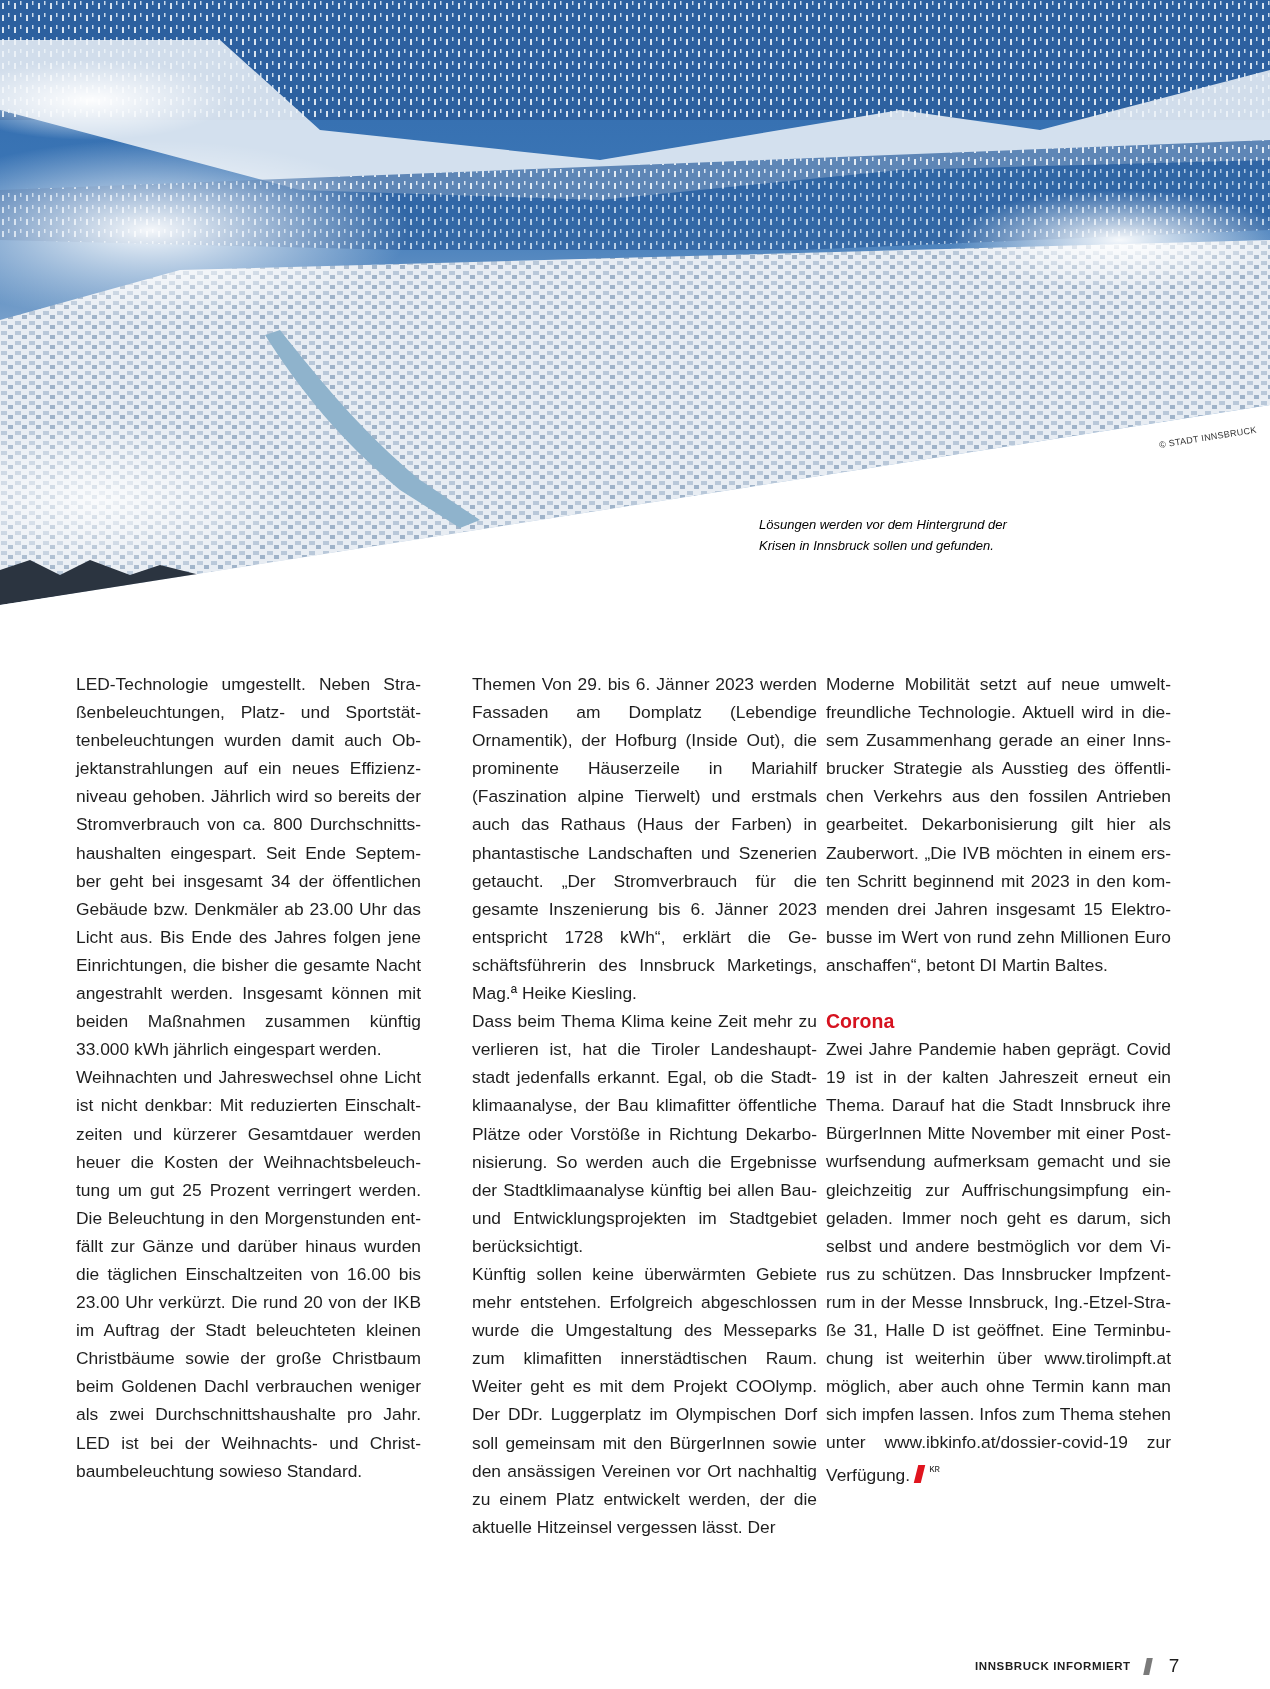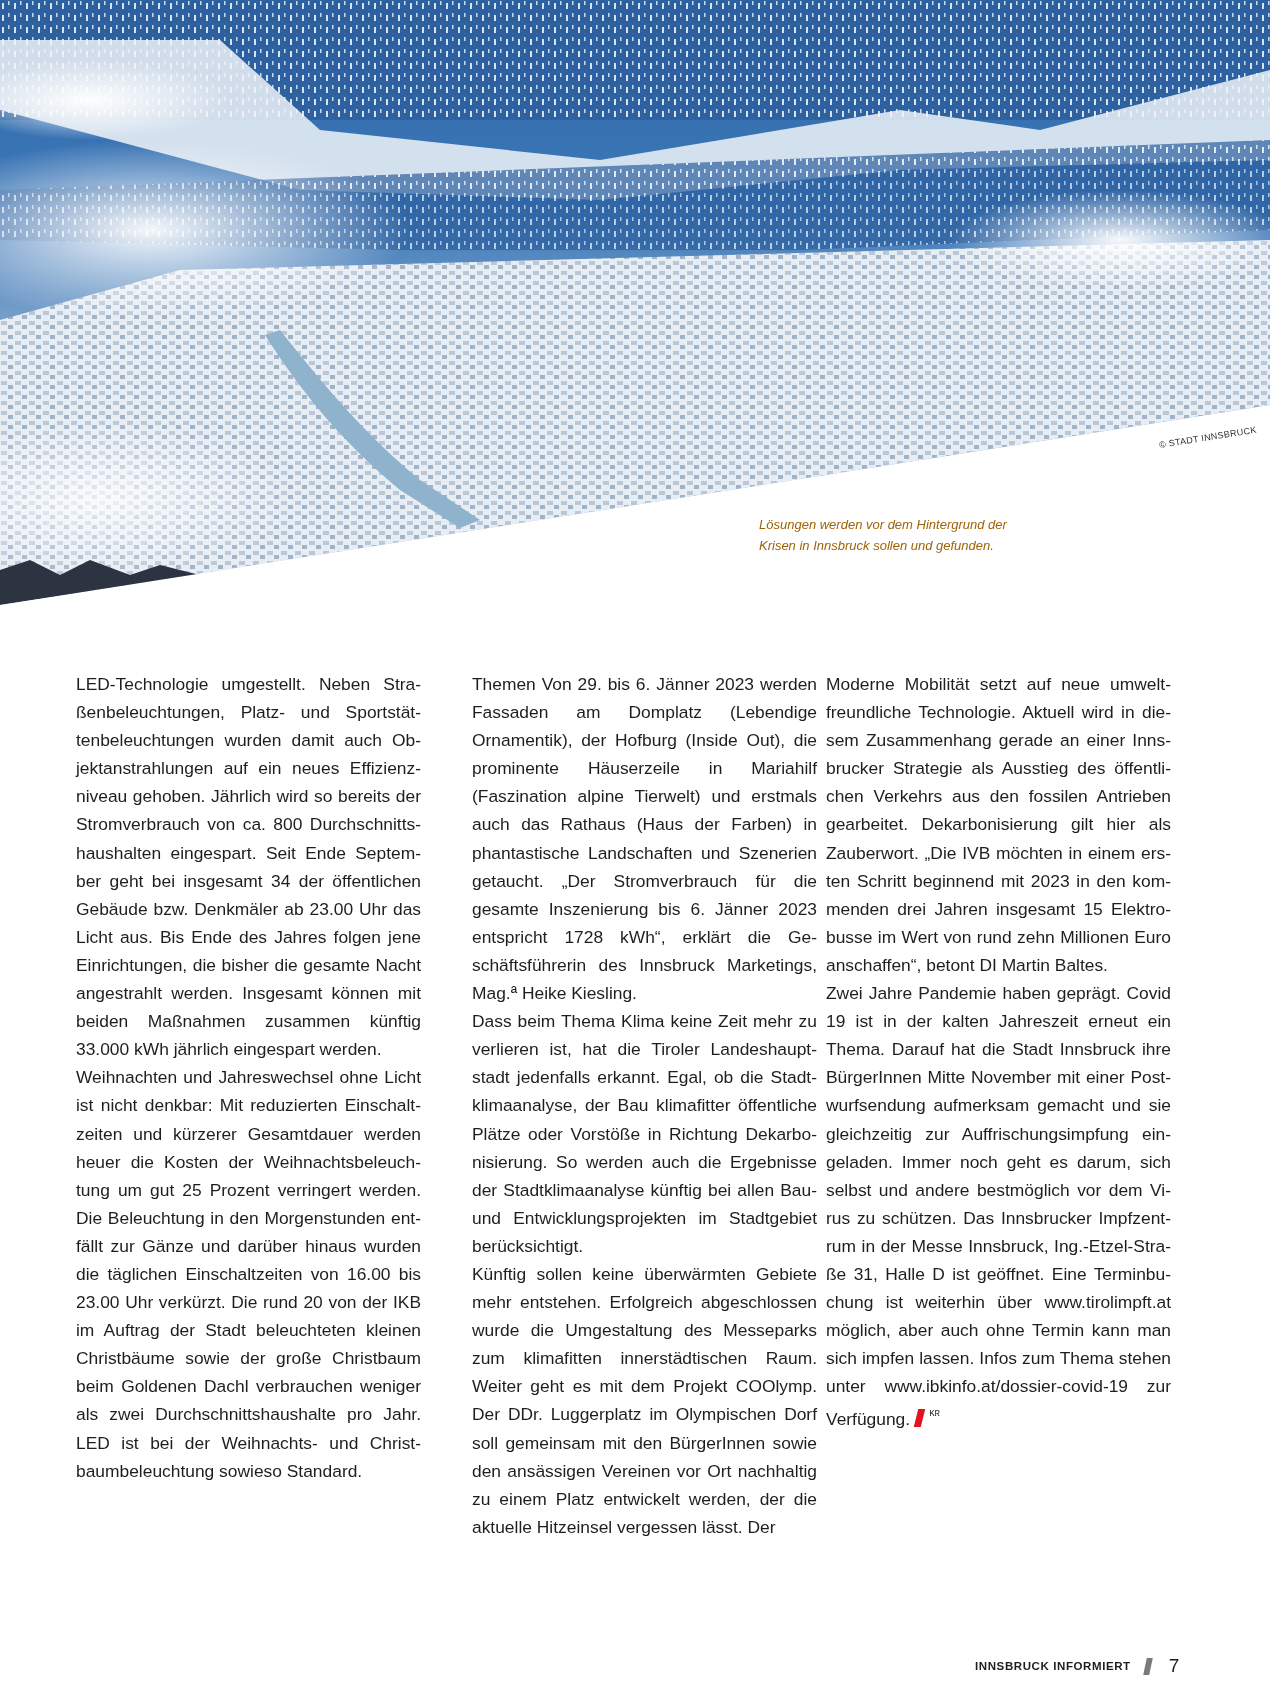--- a/index.html
+++ b/index.html
@@ -3,21 +3,21 @@
 <meta charset="utf-8">
 <style>
   html, body { margin: 0; padding: 0; background: #ffffff; }
   body { width: 1270px; height: 1689px; position: relative; overflow: hidden; font-family: "Liberation Sans", "DejaVu Sans", sans-serif; color: #1e1e1e; }
 
   .hero { position: absolute; left: 0; top: 0; width: 1270px; height: 610px; overflow: hidden;
     clip-path: polygon(0 0, 1270px 0, 1270px 405px, 0 605px); }
   .hero svg { display: block; }
   .credit { position: absolute; left: 1160px; top: 440px; font-size: 9px; letter-spacing: 0.3px; color: #333; transform: rotate(-9deg); transform-origin: left bottom; white-space: nowrap; }
 
-  .caption { position: absolute; left: 759px; top: 514px; width: 300px; font-style: italic; font-size: 13px; line-height: 21px; color: #a16207; }
+  .caption { position: absolute; left: 759px; top: 514px; width: 300px; font-style: italic; font-size: 13px; line-height: 21px; color: #000000; }
   .caption span { display: block; }
 
   .col { position: absolute; top: 670px; width: 345px; font-size: 17.4px; line-height: 28.1px; text-align: justify; hyphens: manual; }
   .col1 { left: 76px; }
   .col2 { left: 472px; }
   .col3 { left: 826px; }
   .col p { margin: 0; }
   .col h2 { margin: 28px 0 0 0; font-size: 19.5px; line-height: 28px; color: #d6121f; font-weight: bold; }
   .col a { color: #1e1e1e; text-underline-offset: 2px; }
   .slash-red { display: inline-block; width: 7px; height: 18px; background: #e0141e; transform: skewX(-14deg); margin-left: 6px; vertical-align: -2px; }
@@ -82,20 +82,21 @@
 </div>
 
 <div class="col col2">
   <p>Themen Von 29. bis 6. Jänner 2023 wer­den Fassaden am Domplatz (Lebendige Ornamentik), der Hofburg (Inside Out), die prominente Häuserzeile in Mariahilf (Faszination alpine Tierwelt) und erst­mals auch das Rathaus (Haus der Farben) in phantastische Landschaften und Sze­nerien getaucht. „Der Stromverbrauch für die gesamte Inszenierung bis 6. Jänner 2023 entspricht 1728 kWh“, erklärt die Ge­schäftsführerin des Innsbruck Marketings, Mag.ª Heike Kiesling.</p>
   <p>Dass beim Thema Klima keine Zeit mehr zu verlieren ist, hat die Tiroler Landeshaupt­stadt jedenfalls erkannt. Egal, ob die Stadt­klimaanalyse, der Bau klimafitter öffentliche Plätze oder Vorstöße in Richtung Dekarbo­nisierung. So werden auch die Ergebnisse der Stadtklimaanalyse künftig bei allen Bau- und Entwicklungsprojekten im Stadtgebiet berücksichtigt.</p>
   <p>Künftig sollen keine überwärmten Gebiete mehr entstehen. Erfolgreich abgeschlossen wurde die Umgestaltung des Messeparks zum klimafitten innerstädtischen Raum. Weiter geht es mit dem Projekt COOlymp. Der DDr. Luggerplatz im Olympischen Dorf soll gemeinsam mit den BürgerInnen sowie den ansässigen Vereinen vor Ort nachhal­tig zu einem Platz entwickelt werden, der die aktuelle Hitzeinsel vergessen lässt. Der</p>
 </div>
 
 <div class="col col3">
   <p>Moderne Mobilität setzt auf neue umwelt­freundliche Technologie. Aktuell wird in die­sem Zusammenhang gerade an einer Inns­brucker Strategie als Ausstieg des öffentli­chen Verkehrs aus den fossilen Antrieben gearbeitet. Dekarbonisierung gilt hier als Zauberwort. „Die IVB möchten in einem ers­ten Schritt beginnend mit 2023 in den kom­menden drei Jahren insgesamt 15 Elektro­busse im Wert von rund zehn Millionen Euro anschaffen“, betont DI Martin Baltes.</p>
+  <h2>Corona</h2>
   <p><span>Zwei Jahre Pandemie haben geprägt. Covid 19 ist in der kalten Jahreszeit erneut ein The­ma. Darauf hat die Stadt Innsbruck ihre Bür­gerInnen Mitte November mit einer Post­wurfsendung aufmerksam gemacht und sie gleichzeitig zur Auffrischungsimpfung ein­geladen. Immer noch geht es darum, sich selbst und andere bestmöglich vor dem Vi­rus zu schützen. Das Innsbrucker Impfzent­rum in der Messe Innsbruck, Ing.-Etzel-Stra­ße 31, Halle D ist geöffnet. Eine Terminbu­chung ist weiterhin über </span><a>www.tirolimpft.at</a><span> möglich, aber auch ohne Termin kann man sich impfen lassen. Infos zum Thema ste­hen unter </span><a>www.ibkinfo.at/dossier-covid-19</a><span> zur Verfügung.</span><span class="slash-red"></span><span class="sig">KR</span></p>
 </div>
 
 <div class="footer">
   <span class="footer-label">INNSBRUCK INFORMIERT</span>
   <span class="slash-grey"></span>
   <span class="page-num">7</span>
 </div>
 
 </body></html>

